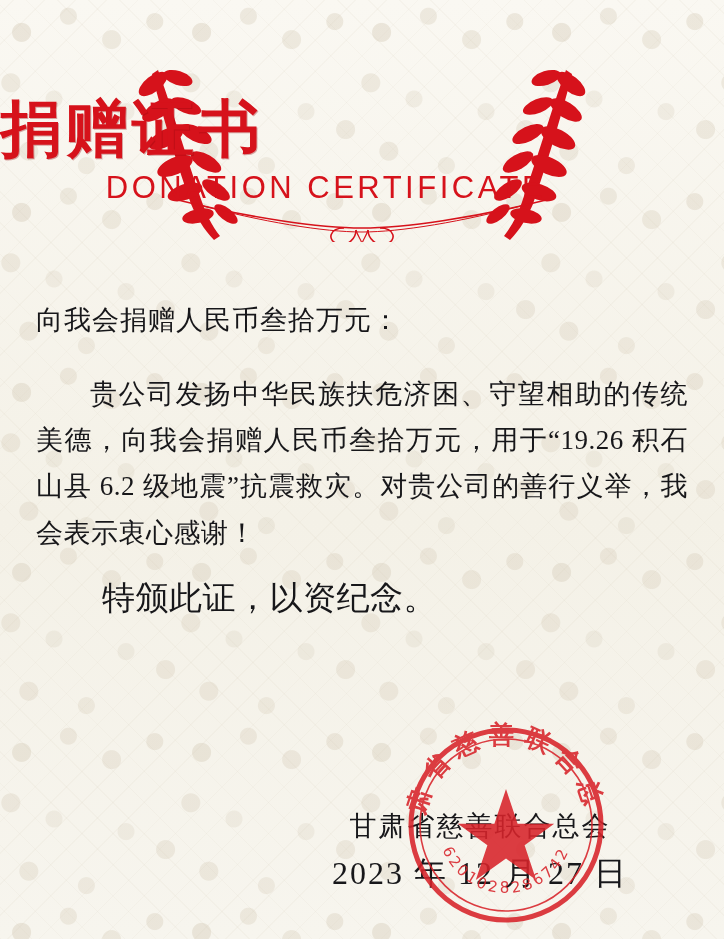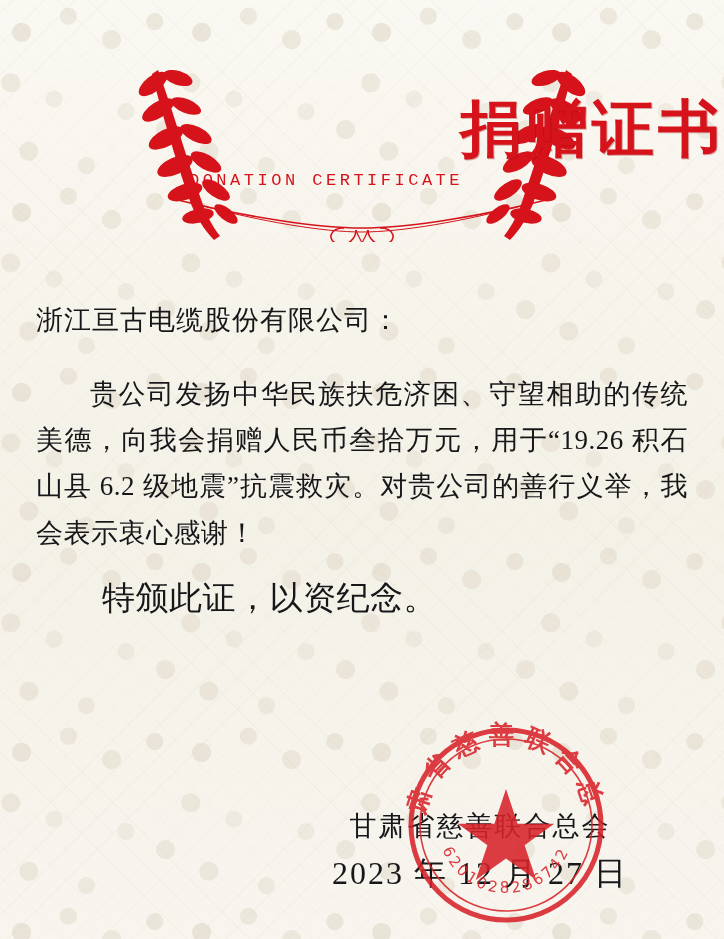--- a/index.html
+++ b/index.html
@@ -60,37 +60,37 @@
   #header-svg {
     position: absolute;
     top: 0;
     left: 0;
   }
   .title-cn {
     position: absolute;
     top: 56px;
     left: 0;
     width: 724px;
-    text-align: right;
+    text-align: left;
     font-family: "DejaVu Sans", sans-serif;
     font-weight: bold;
     font-size: 62px;
     letter-spacing: 4px;
     color: #d6121b;
     line-height: 1;
     text-shadow: 1px 1px 0 rgba(150,10,15,0.35);
   }
   .title-en {
     position: absolute;
     top: 130px;
     left: 0;
     width: 652px;
     text-align: center;
-    font-family: Liberation Mono, monospace;
-    font-size: 17px;
+    font-family: Liberation Sans, sans-serif;
+    font-size: 31px;
     letter-spacing: 3.5px;
     color: #d6121b;
     line-height: 1;
   }
 
   
   #body-text {
     position: absolute;
     top: 300px;
     left: 36px;
@@ -208,21 +208,21 @@
         <path d="M380 186 C 394 186, 398 198, 386 202 C 376 205, 368 196, 368 188"></path>
         <path d="M356 188 C 358 196, 364 200, 362 206 C 360 200, 366 196, 368 188" stroke-width="1.2"></path>
       </g>
     </svg>
 
     <div class="title-cn">捐赠证书</div>
     <div class="title-en">DONATION CERTIFICATE</div>
   </div>
 
   <div id="body-text">
-    <p class="salutation">浙江亘古电缆股份有限公司：</p>
+    <p class="salutation">向我会捐赠人民币叁拾万元：</p>
     <p class="para">贵公司发扬中华民族扶危济困、守望相助的传统美德，向我会捐赠人民币叁拾万元，用于“19.26 积石山县 6.2 级地震”抗震救灾。对贵公司的善行义举，我会表示衷心感谢！</p>
     <p class="para-closing">特颁此证，以资纪念。</p>
   </div>
 
   <div id="signature">
     <div class="org-name">甘肃省慈善联合总会</div>
     <div class="sig-date">2023 年 12 月 27 日</div>
   </div>
 
   <svg id="seal" viewBox="0 0 216 216">

